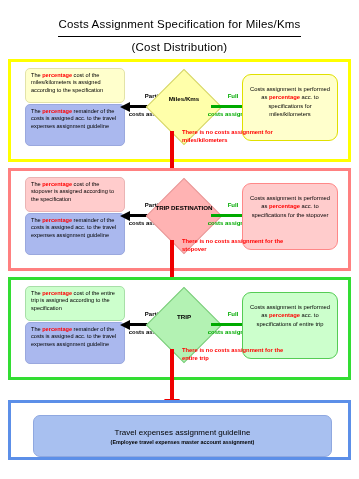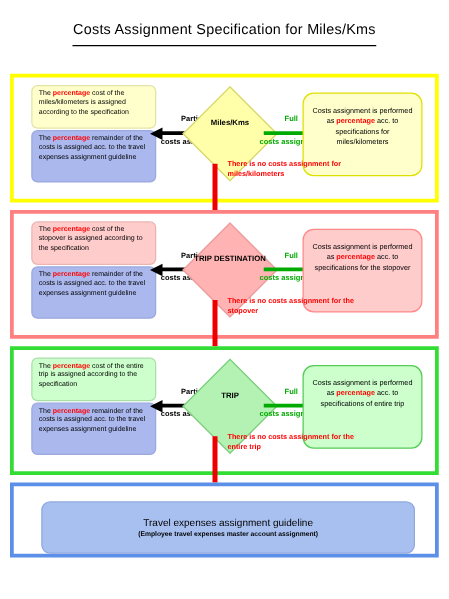--- a/index.html
+++ b/index.html
@@ -38,21 +38,21 @@
   .section {
     position: absolute;
     left: 8px;
     width: 343px;
     box-sizing: border-box;
     background: #ffffff;
   }
   .sec-1 { top: 59px;  height: 103px; border: 3px solid #ffff00; }
   .sec-2 { top: 168px; height: 103px; border: 3px solid #ff8080; }
   .sec-3 { top: 277px; height: 103px; border: 3px solid #33dd33; }
-  .sec-4 { top: 386px; height: 60px;  border: 3px solid #5c8fe8; }
+  .sec-4 { top: 400px; height: 60px;  border: 3px solid #5c8fe8; }
 
   
   .left-stack {
     position: absolute;
     left: 14px;
     top: 6px;
     width: 100px;
   }
   .lbox {
     box-sizing: border-box;
@@ -257,20 +257,21 @@
   }
   .gl-main { font-size: 8px; line-height: 11px; }
   .gl-sub  { font-size: 5.4px; line-height: 8px; font-weight: bold; }
 </style>
 </head>
 <body>
 
 <div class="title-block">
   <div class="title-line">Costs Assignment Specification for Miles/Kms</div>
   <br>
+  <div class="title-line">(Cost Distribution)</div>
 </div>
 
 <div class="section sec-1">
   <div class="left-stack">
     <div class="lbox lbox-top">The <span class="pct">percentage</span> cost of the miles/kilometers is assigned according to the specification</div>
     <div class="lbox lbox-bot">The <span class="pct">percentage</span> remainder of the costs is assigned acc. to the travel expenses assignment guideline</div>
   </div>
 
   <div class="arrow-left"></div>
   <div class="lbl-partial">Partial</div>

